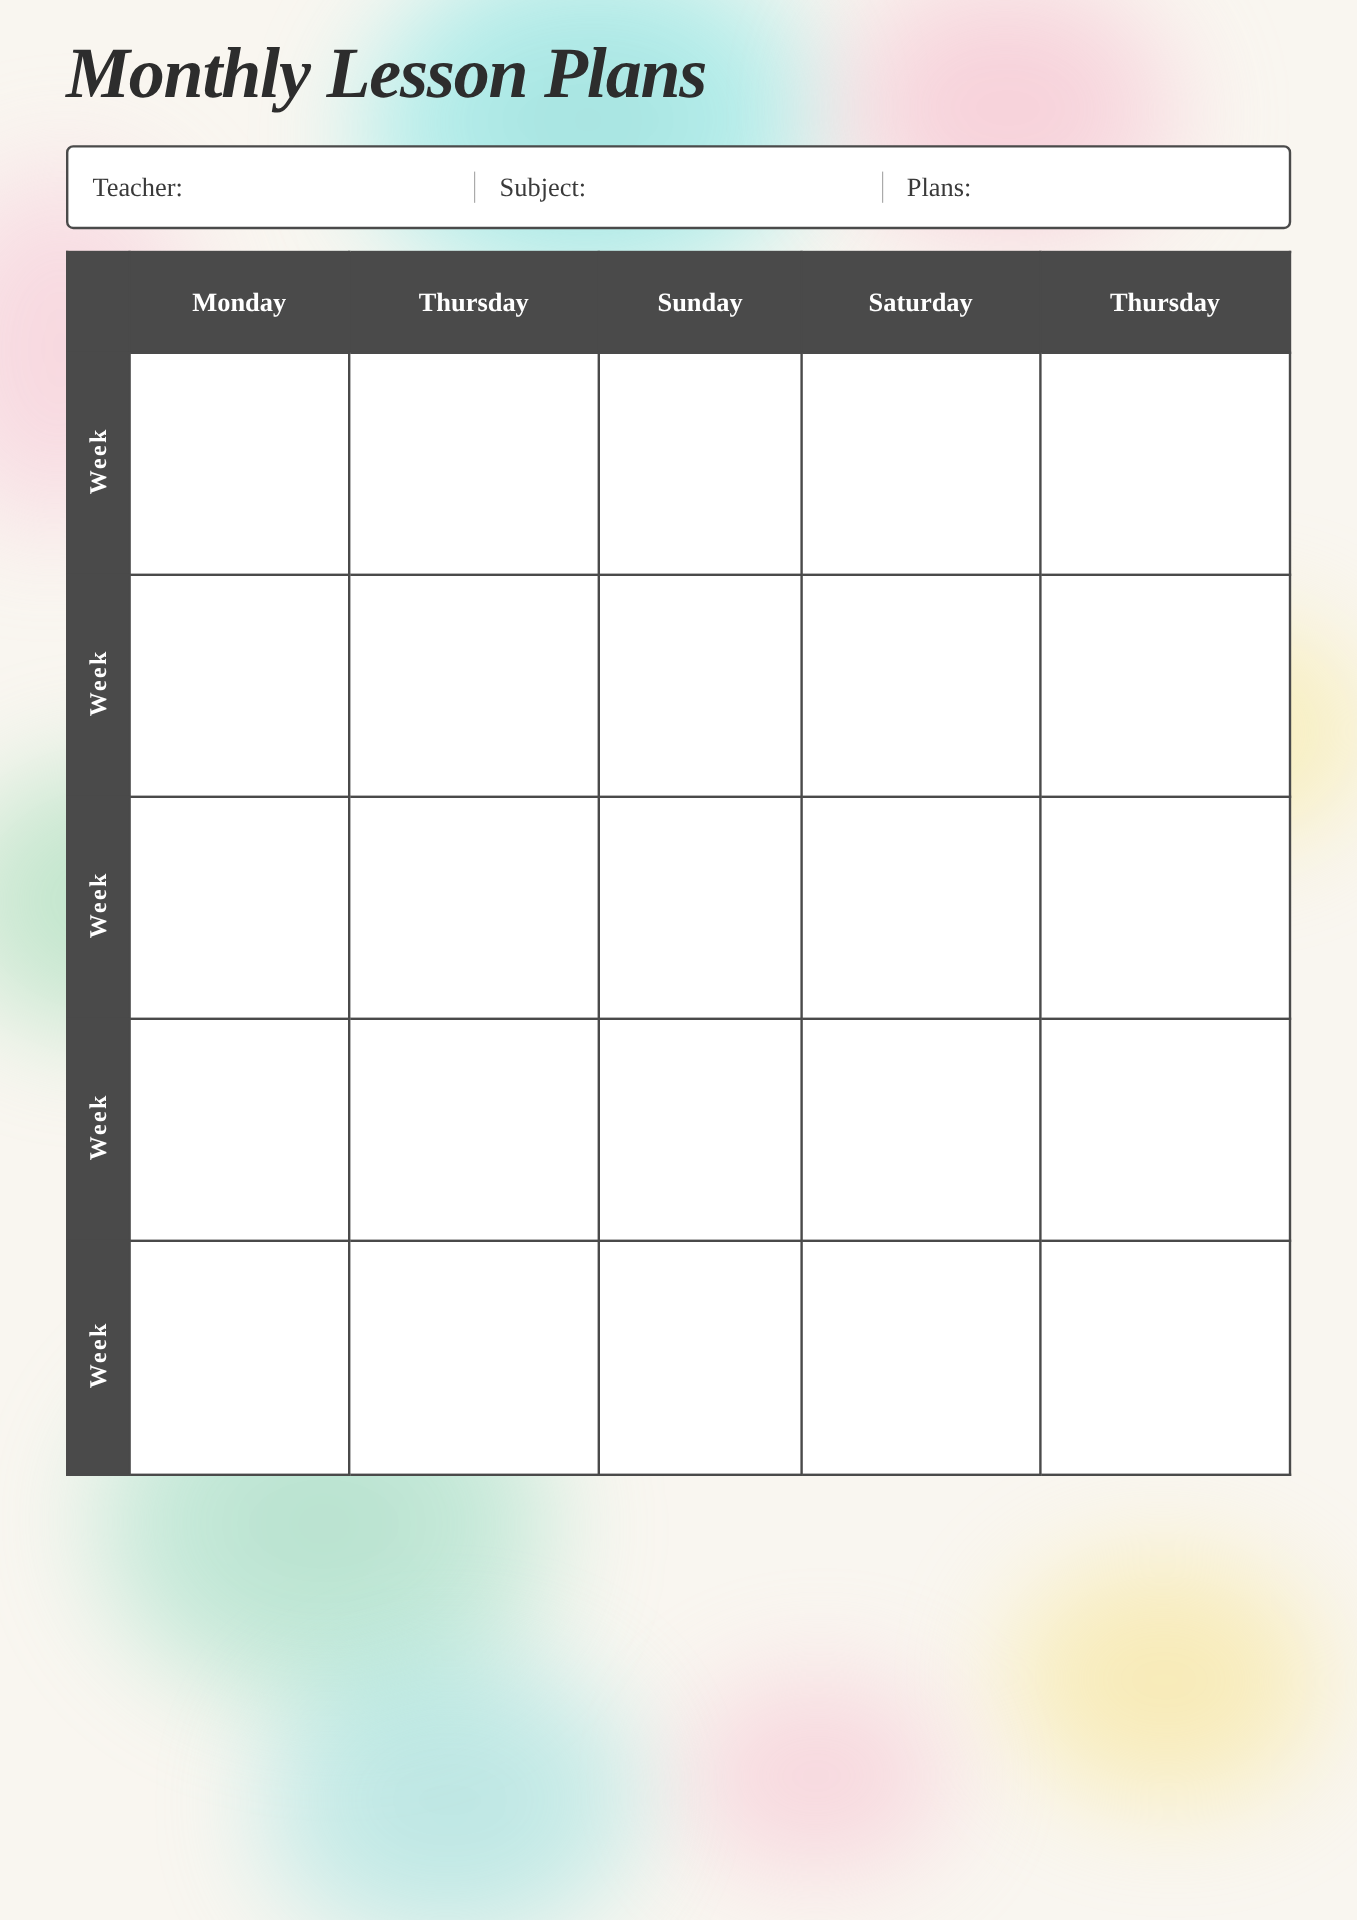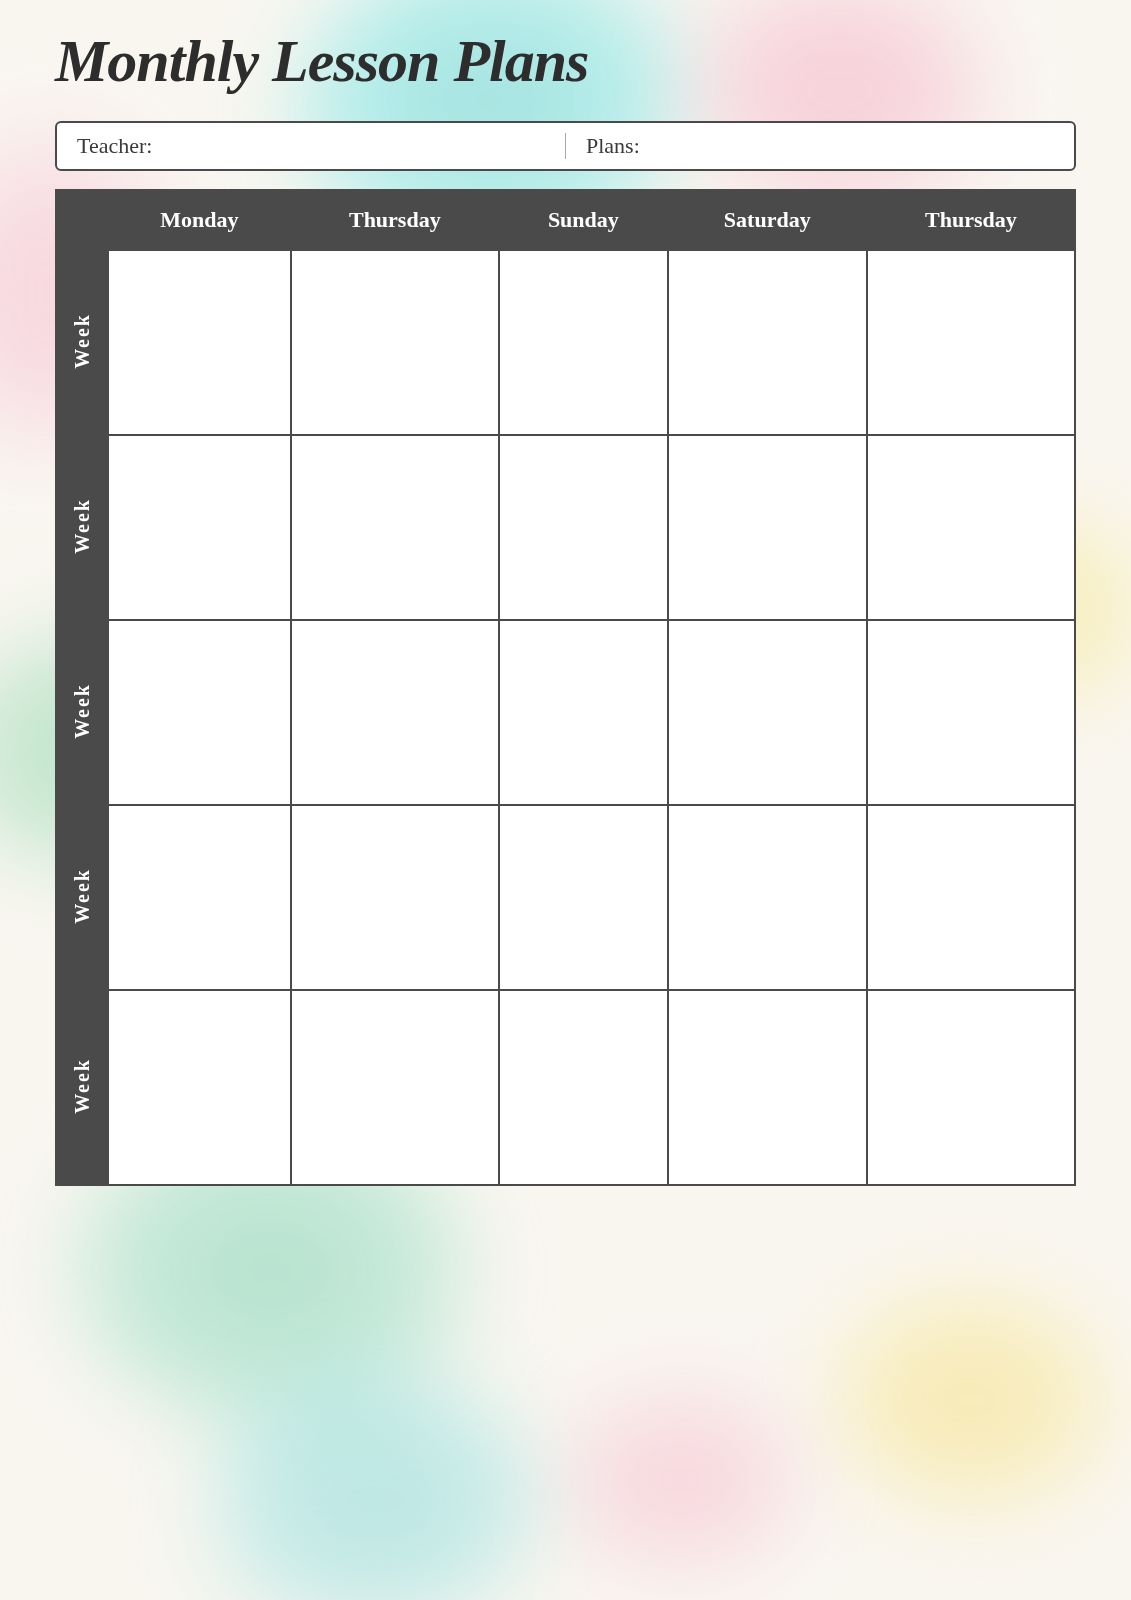--- a/index.html
+++ b/index.html
@@ -112,21 +112,21 @@
       font-style: italic;
     }
 
     .info-bar {
       border: 2px solid #4a4a4a;
       border-radius: 6px;
       display: flex;
       align-items: center;
       background: white;
       margin-bottom: 18px;
-      padding: 10px 20px;
+      padding: 20px 20px;
       gap: 0;
     }
 
     .info-field {
       flex: 1;
       font-size: 22px;
       color: #3a3a3a;
       font-family: Georgia, serif;
     }
 
@@ -144,21 +144,21 @@
     .planner-table th, .planner-table td {
       border: 2px solid #4a4a4a;
     }
 
     .header-row th {
       background: #4a4a4a;
       color: white;
       font-family: Georgia, serif;
       font-size: 22px;
       font-weight: 600;
-      padding: 16px 8px;
+      padding: 28px 8px;
       text-align: center;
     }
 
     .header-row th.corner-cell {
       width: 52px;
       background: #4a4a4a;
     }
 
     .week-label-cell {
       background: #4a4a4a;
@@ -203,20 +203,21 @@
   <div class="blob blob-yellow-bottom"></div>
   <div class="blob blob-pink-bottom"></div>
   <div class="blob blob-teal-bottom"></div>
 </div>
 
 <div class="page-content">
   <h1 class="page-title">Monthly Lesson Plans</h1>
 
   <div class="info-bar">
     <div class="info-field">Teacher:</div>
+    <div class="info-field">Subject:</div>
     <div class="info-field">Plans:</div>
   </div>
 
   <table class="planner-table">
     <thead>
       <tr class="header-row">
         <th class="corner-cell"></th>
         <th>Monday</th>
         <th>Thursday</th>
         <th>Sunday</th>

